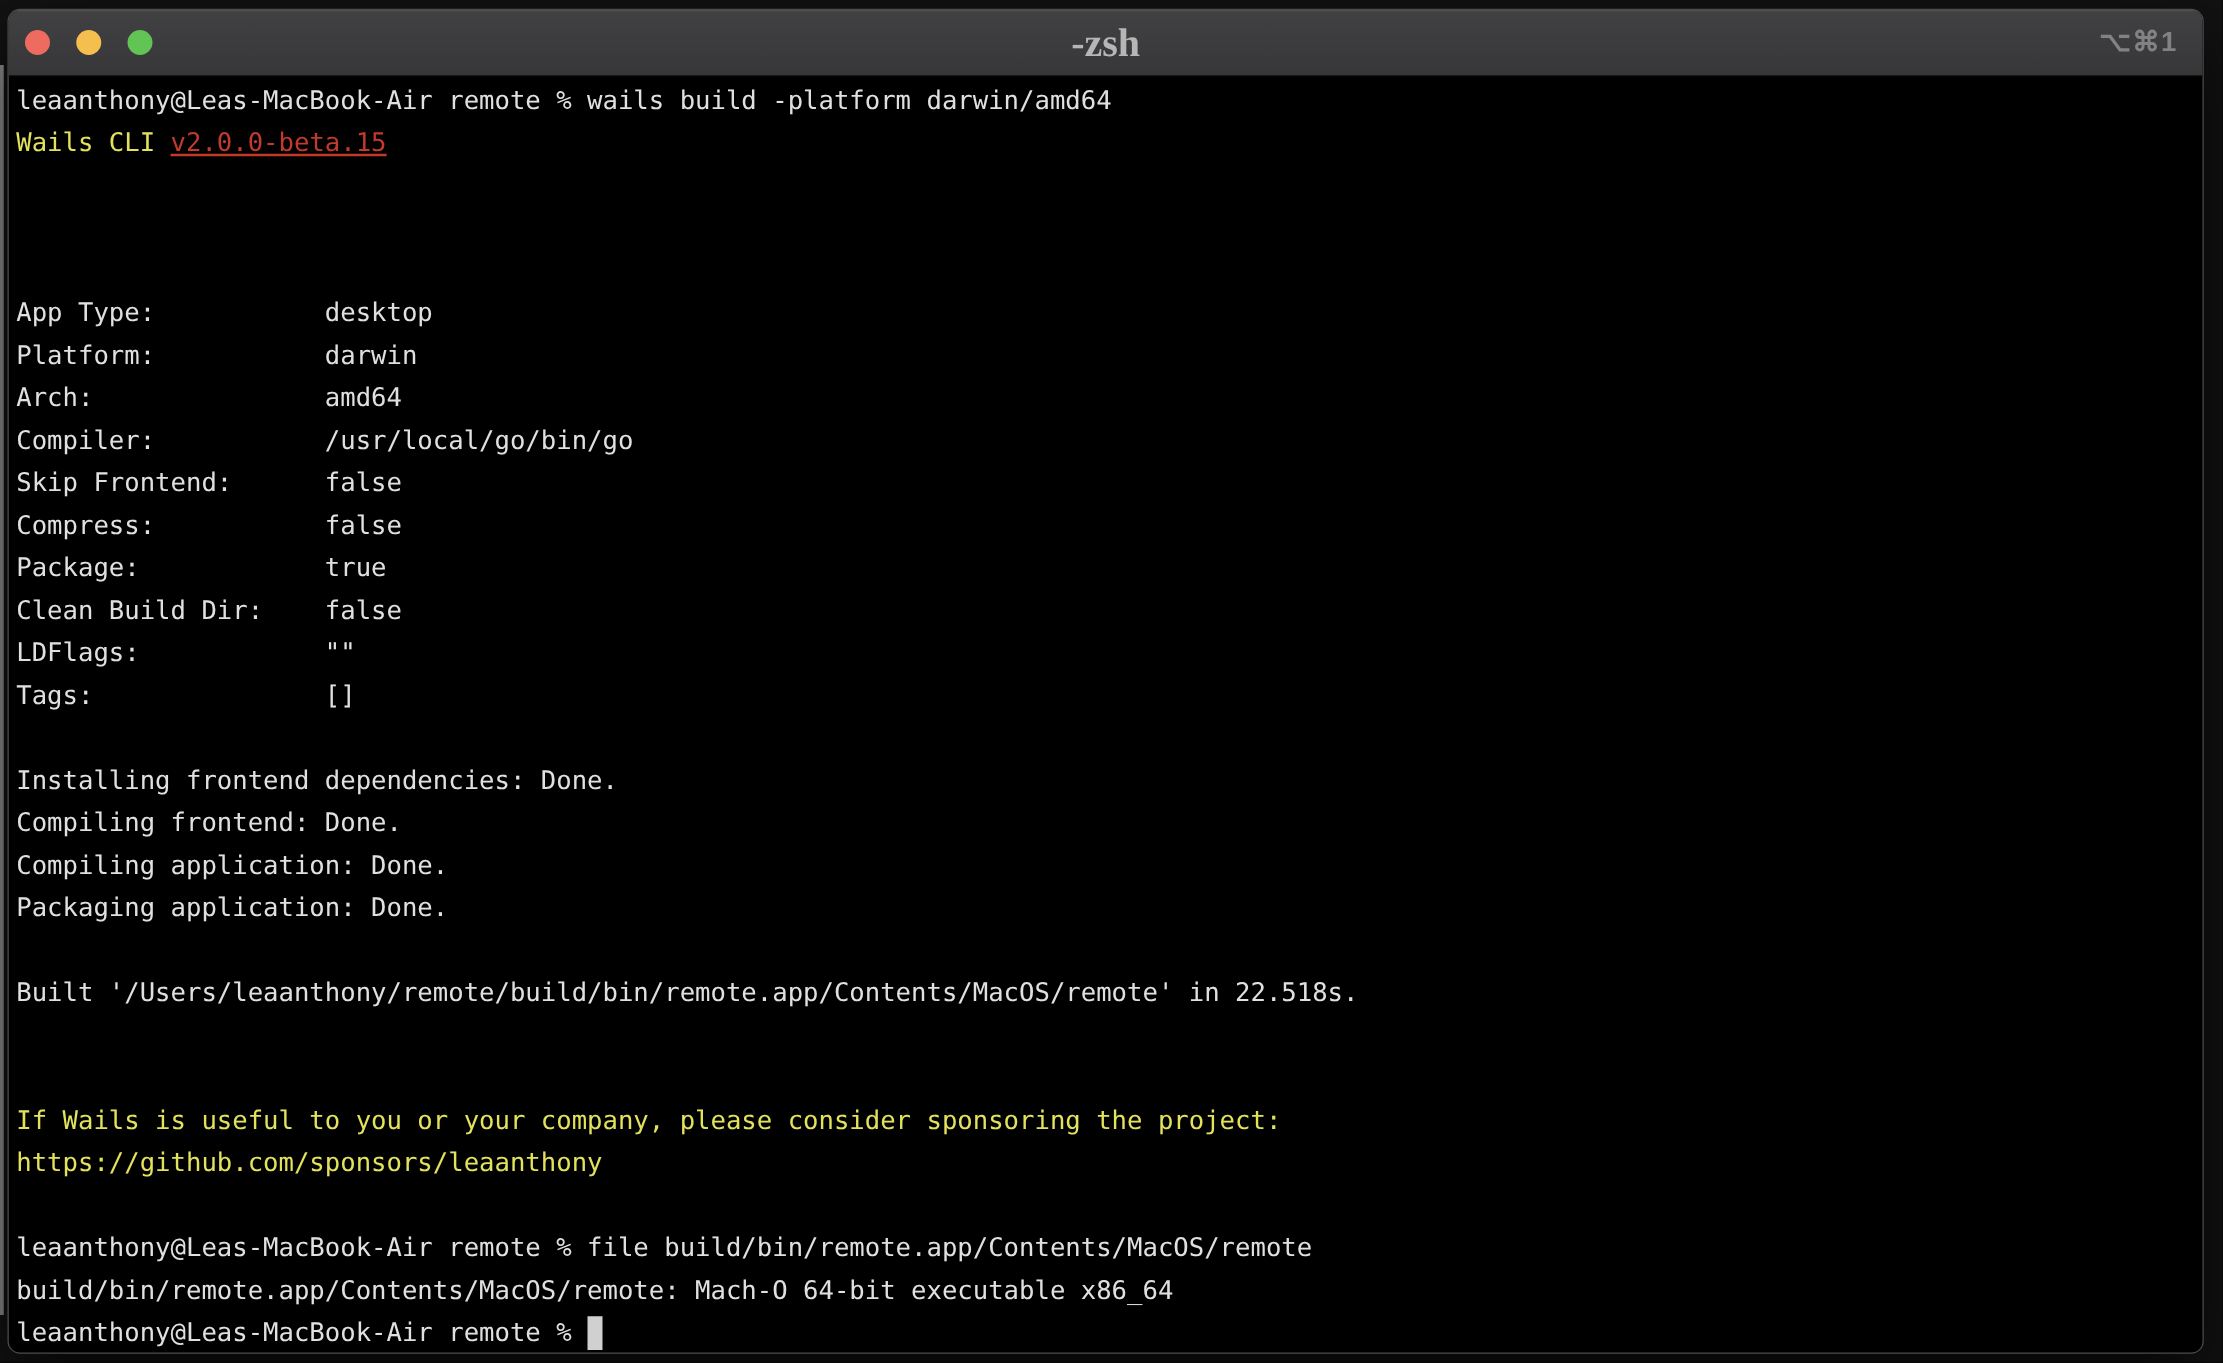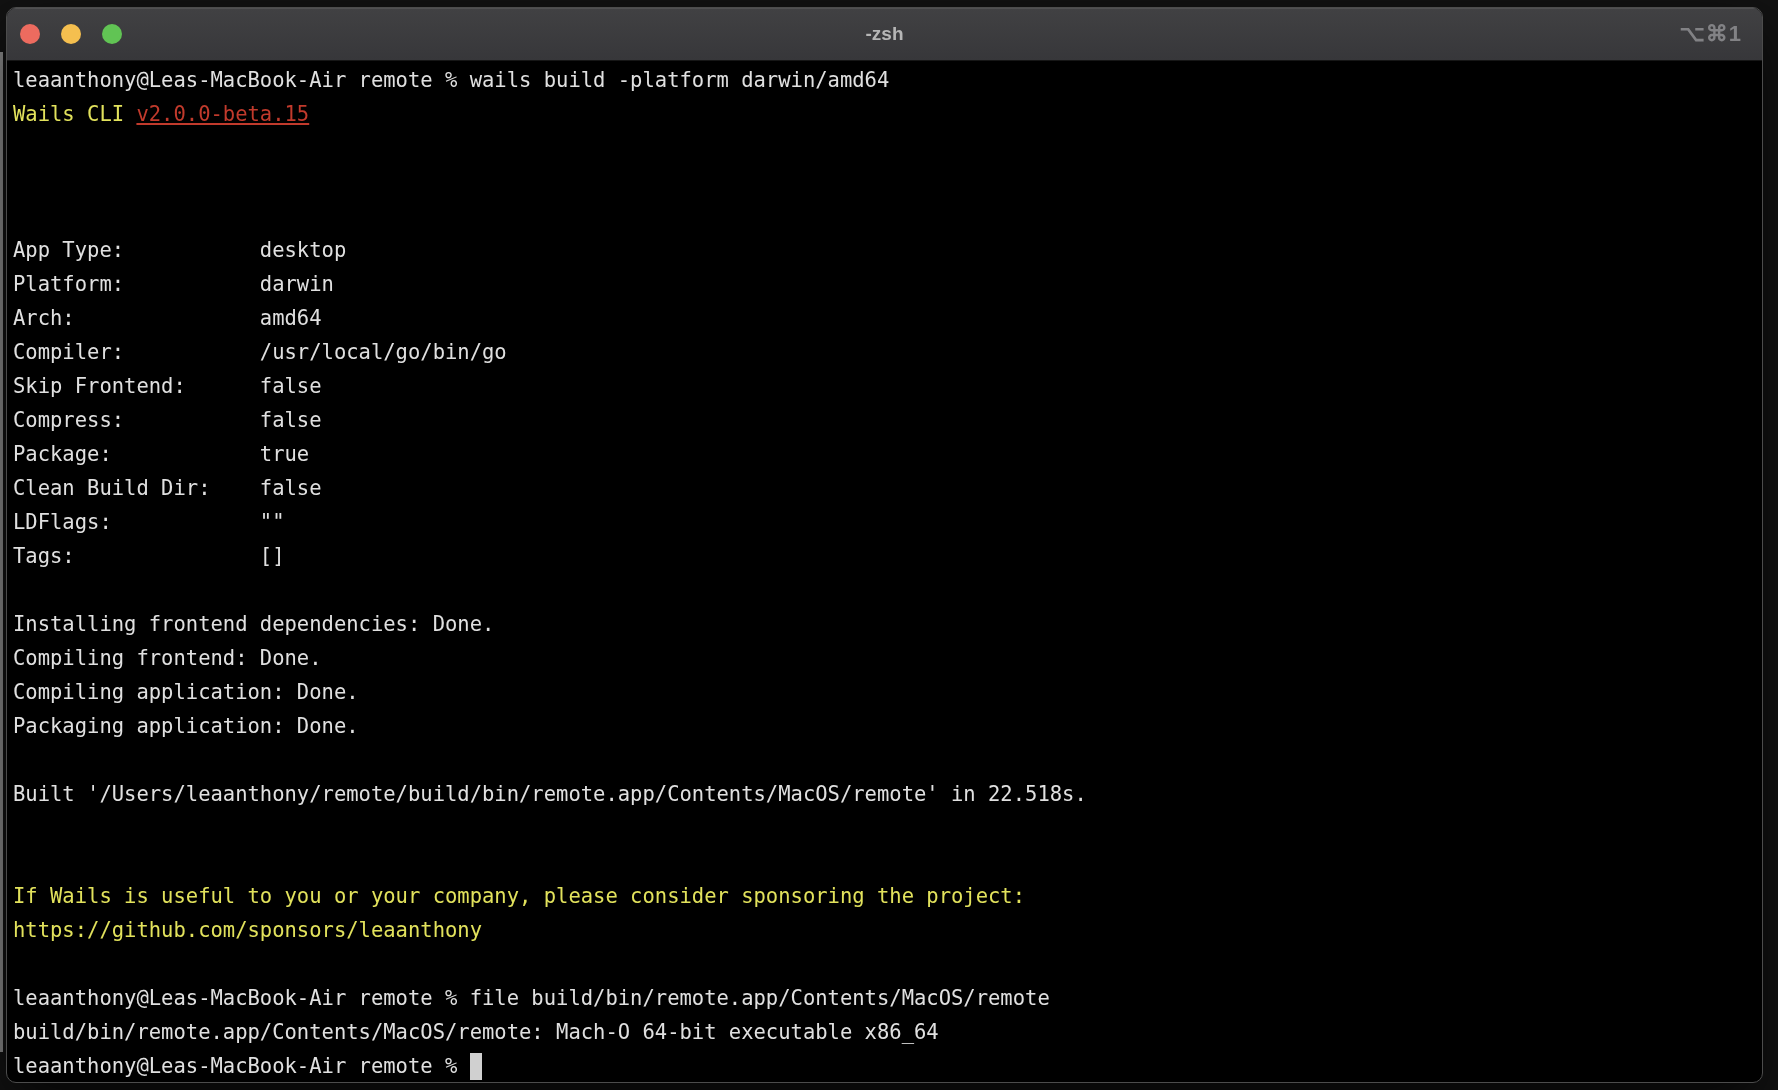--- a/index.html
+++ b/index.html
@@ -33,22 +33,22 @@
   .traffic{
     position:absolute;left:13px;top:16px;
     display:flex;gap:21px;
   }
   .tl{
     width:20px;height:20px;border-radius:50%;
     border:none;padding:0;cursor:pointer;
   }
   .title{
     color:#b6b6b6;
-    font-family:Liberation Sans, sans-serif;
-    font-weight:700;font-size:19px;text-align:right;
+    font-family:Liberation Serif, serif;
+    font-weight:700;font-size:32px;text-align:right;
   }
   .shortcut{
     position:absolute;right:20px;top:0;height:52px;
     display:flex;align-items:center;
     color:#828285;
     font-family:"Liberation Sans",sans-serif;
     font-weight:600;font-size:22px;letter-spacing:1px;
   }
   .content{
     padding:2px 0 0 6px;

